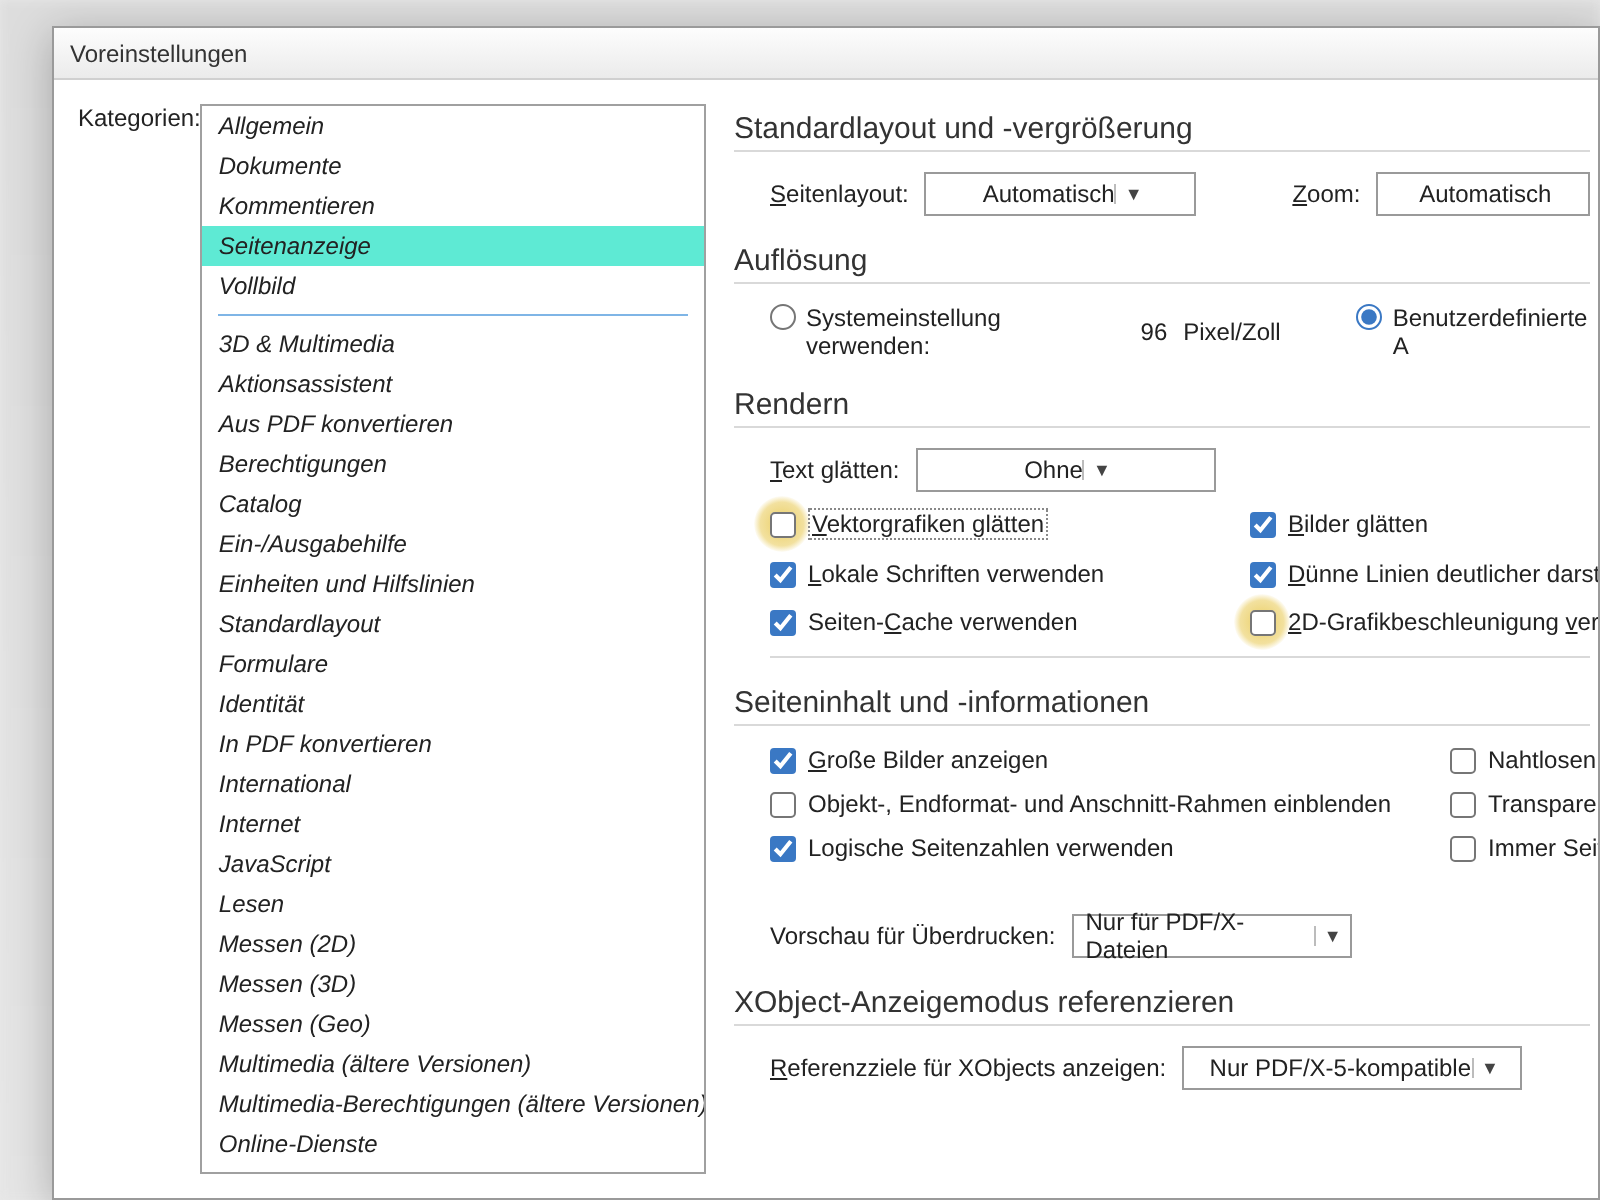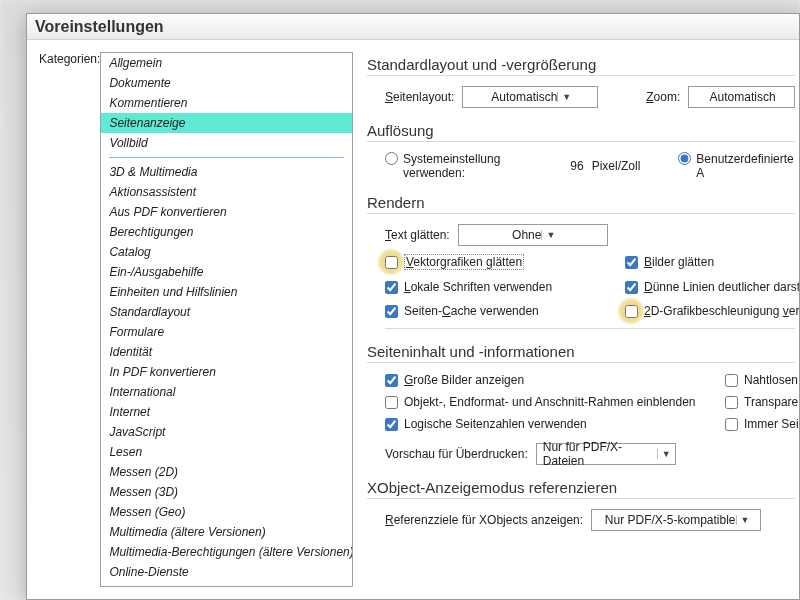--- a/index.html
+++ b/index.html
@@ -29,23 +29,22 @@
     border: 1px solid #9a9a9a;
     box-shadow: 0 4px 20px rgba(0,0,0,0.25);
   }
   .titlebar {
     height: 26px;
     background: linear-gradient(#fdfdfd, #ebebeb);
     border-bottom: 1px solid #d0d0d0;
     padding: 0 8px;
     display: flex;
     align-items: center;
-    font-size: 16px;
+    font-size: 12px;
     color: #333;
-    font-weight: bold;
   }
   .body {
     display: flex;
     position: absolute;
     top: 26px; bottom: 0; left: 0; right: 0;
     padding: 12px 0 12px 12px;
     gap: 14px;
     background: #fff;
   }
   .left {
@@ -301,21 +300,21 @@
           </div>
           <div class="chk">
             <input type="checkbox" checked="" style="">
             <span>Logische Seitenzahlen verwenden</span>
           </div>
           <div class="chk">
             <input type="checkbox" style="">
             <span>Immer Seitenform</span>
           </div>
         </div>
-        <div class="row" style="margin-top:12px">
+        <div class="row" style="margin-top:26px">
           <span>Vorschau für Überdrucken:</span>
           <div class="combo" style="width:140px">
             <span>Nur für PDF/X-Dateien</span>
             <span class="arrow">▼</span>
           </div>
         </div>
       </div>
 
       <div class="section">
         <div class="group-title">XObject-Anzeigemodus referenzieren</div>

